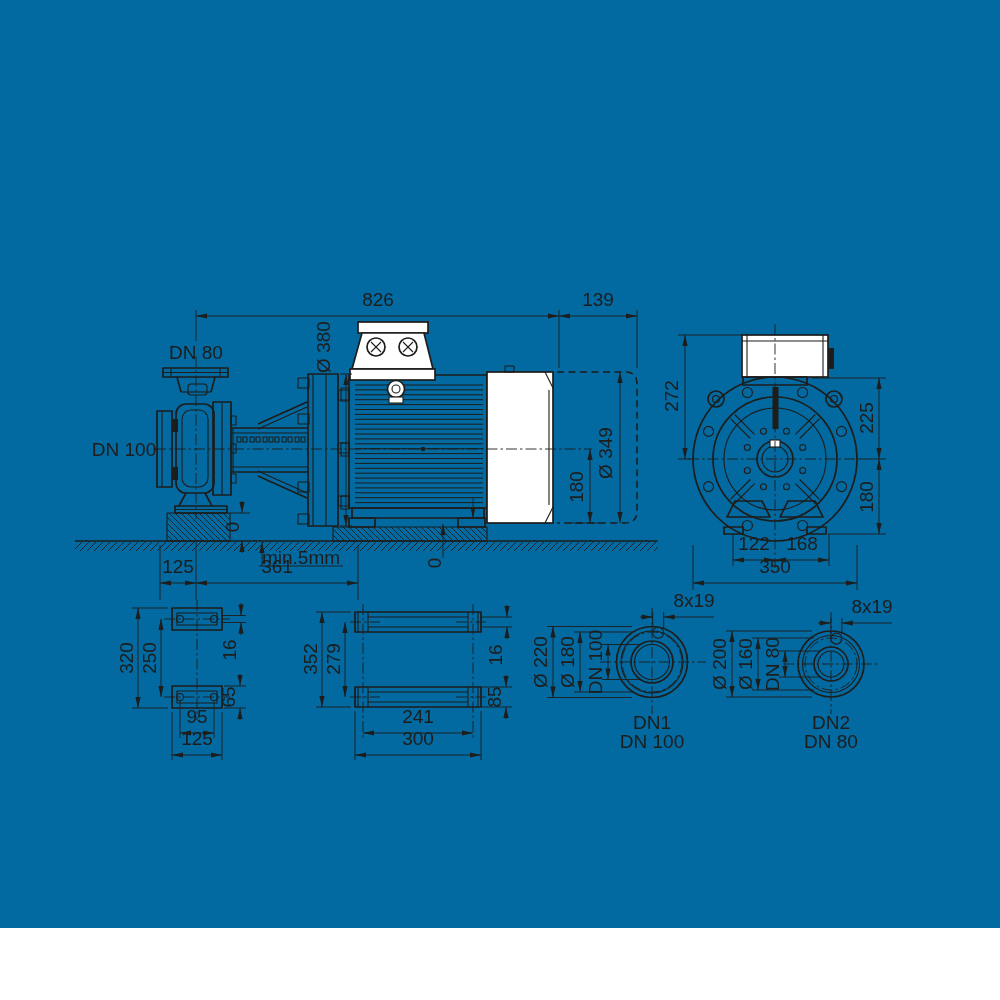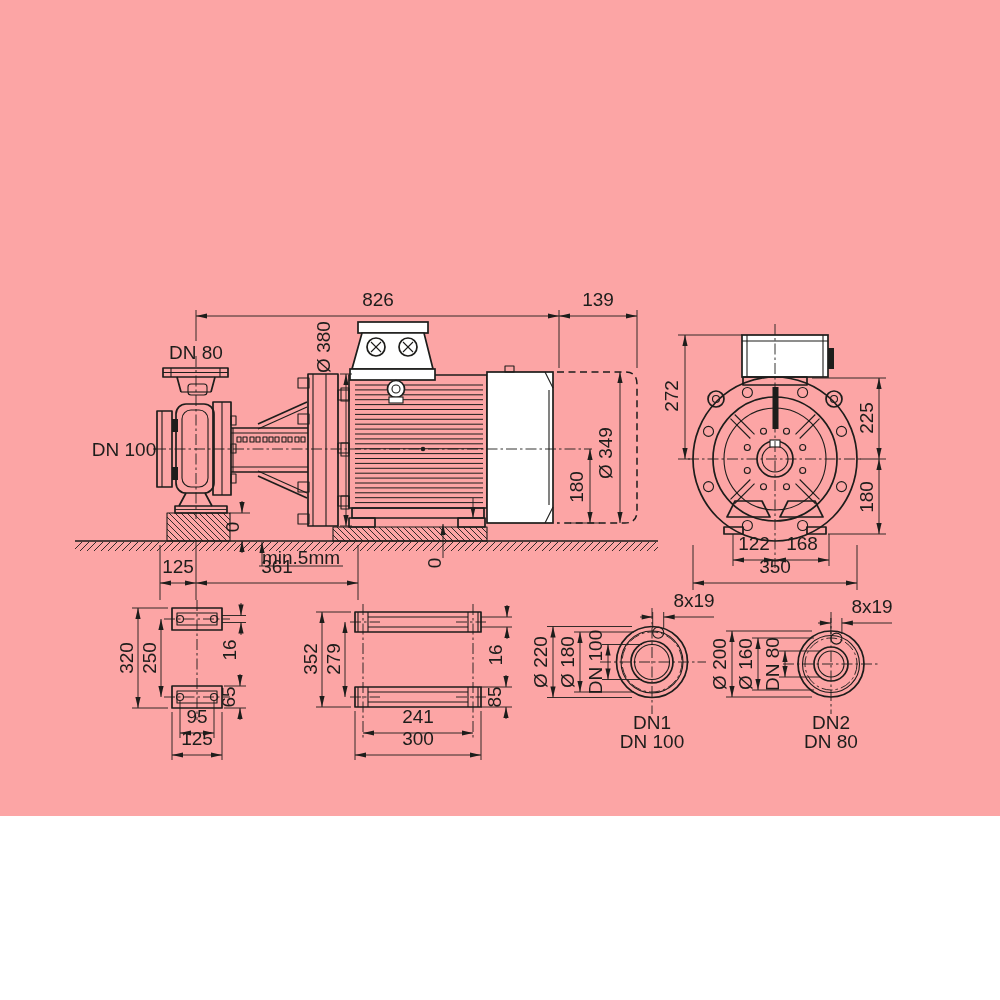--- a/index.html
+++ b/index.html
@@ -1,16 +1,16 @@
 <!DOCTYPE html>
 <html><head>
 <meta charset="utf-8">
 <style>
   html,body{margin:0;padding:0;background:#ffffff;}
-  .stage{width:1000px;height:816px;position:relative;background:#fca5a5;overflow:hidden;}
+  .stage{width:1000px;height:928px;position:relative;background:#0369a1;overflow:hidden;}
   svg{position:absolute;left:0;top:0;}
   .o{fill:none;stroke:#1d1d1b;stroke-width:1.7;stroke-linejoin:round;}
   .m{fill:none;stroke:#1d1d1b;stroke-width:1.1;stroke-linejoin:round;}
   .t{fill:none;stroke:#1d1d1b;stroke-width:0.9;}
   .cl{fill:none;stroke:#1d1d1b;stroke-width:0.9;stroke-dasharray:11 3 2.5 3;}
   .dsh{fill:none;stroke:#1d1d1b;stroke-width:1.5;stroke-dasharray:7 4.5;}
   .blk{fill:#1d1d1b;stroke:none;}
   .wf{fill:#ffffff;stroke:#1d1d1b;stroke-width:1.7;}
   .wfm{fill:#ffffff;stroke:#1d1d1b;stroke-width:1.1;}
   text{font-family:"Liberation Sans","DejaVu Sans",sans-serif;font-size:19px;fill:#1d1d1b;text-anchor:middle;}

